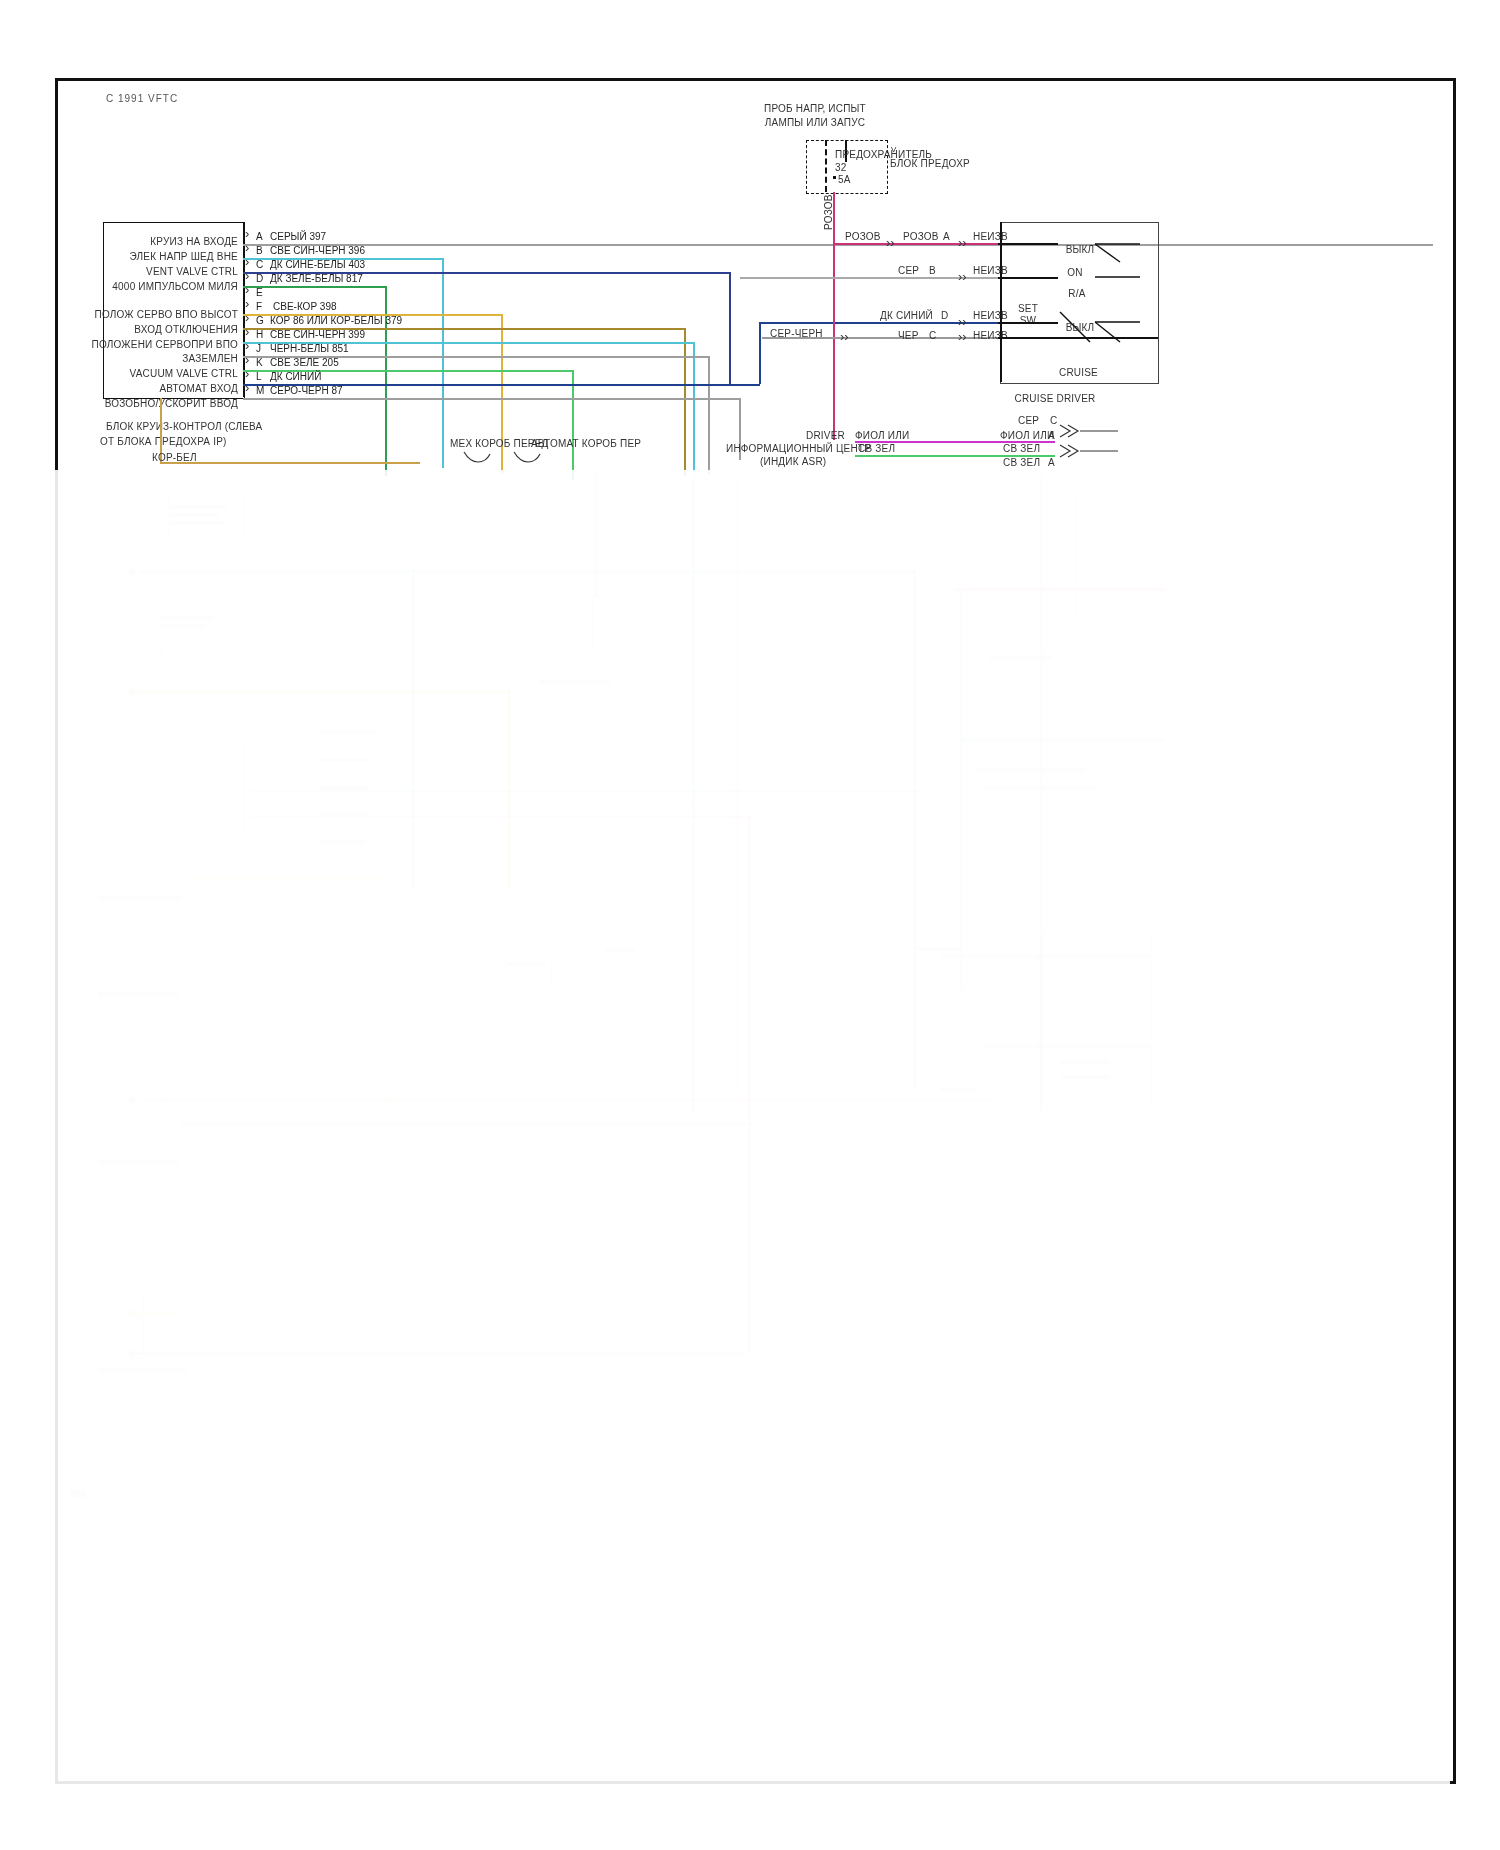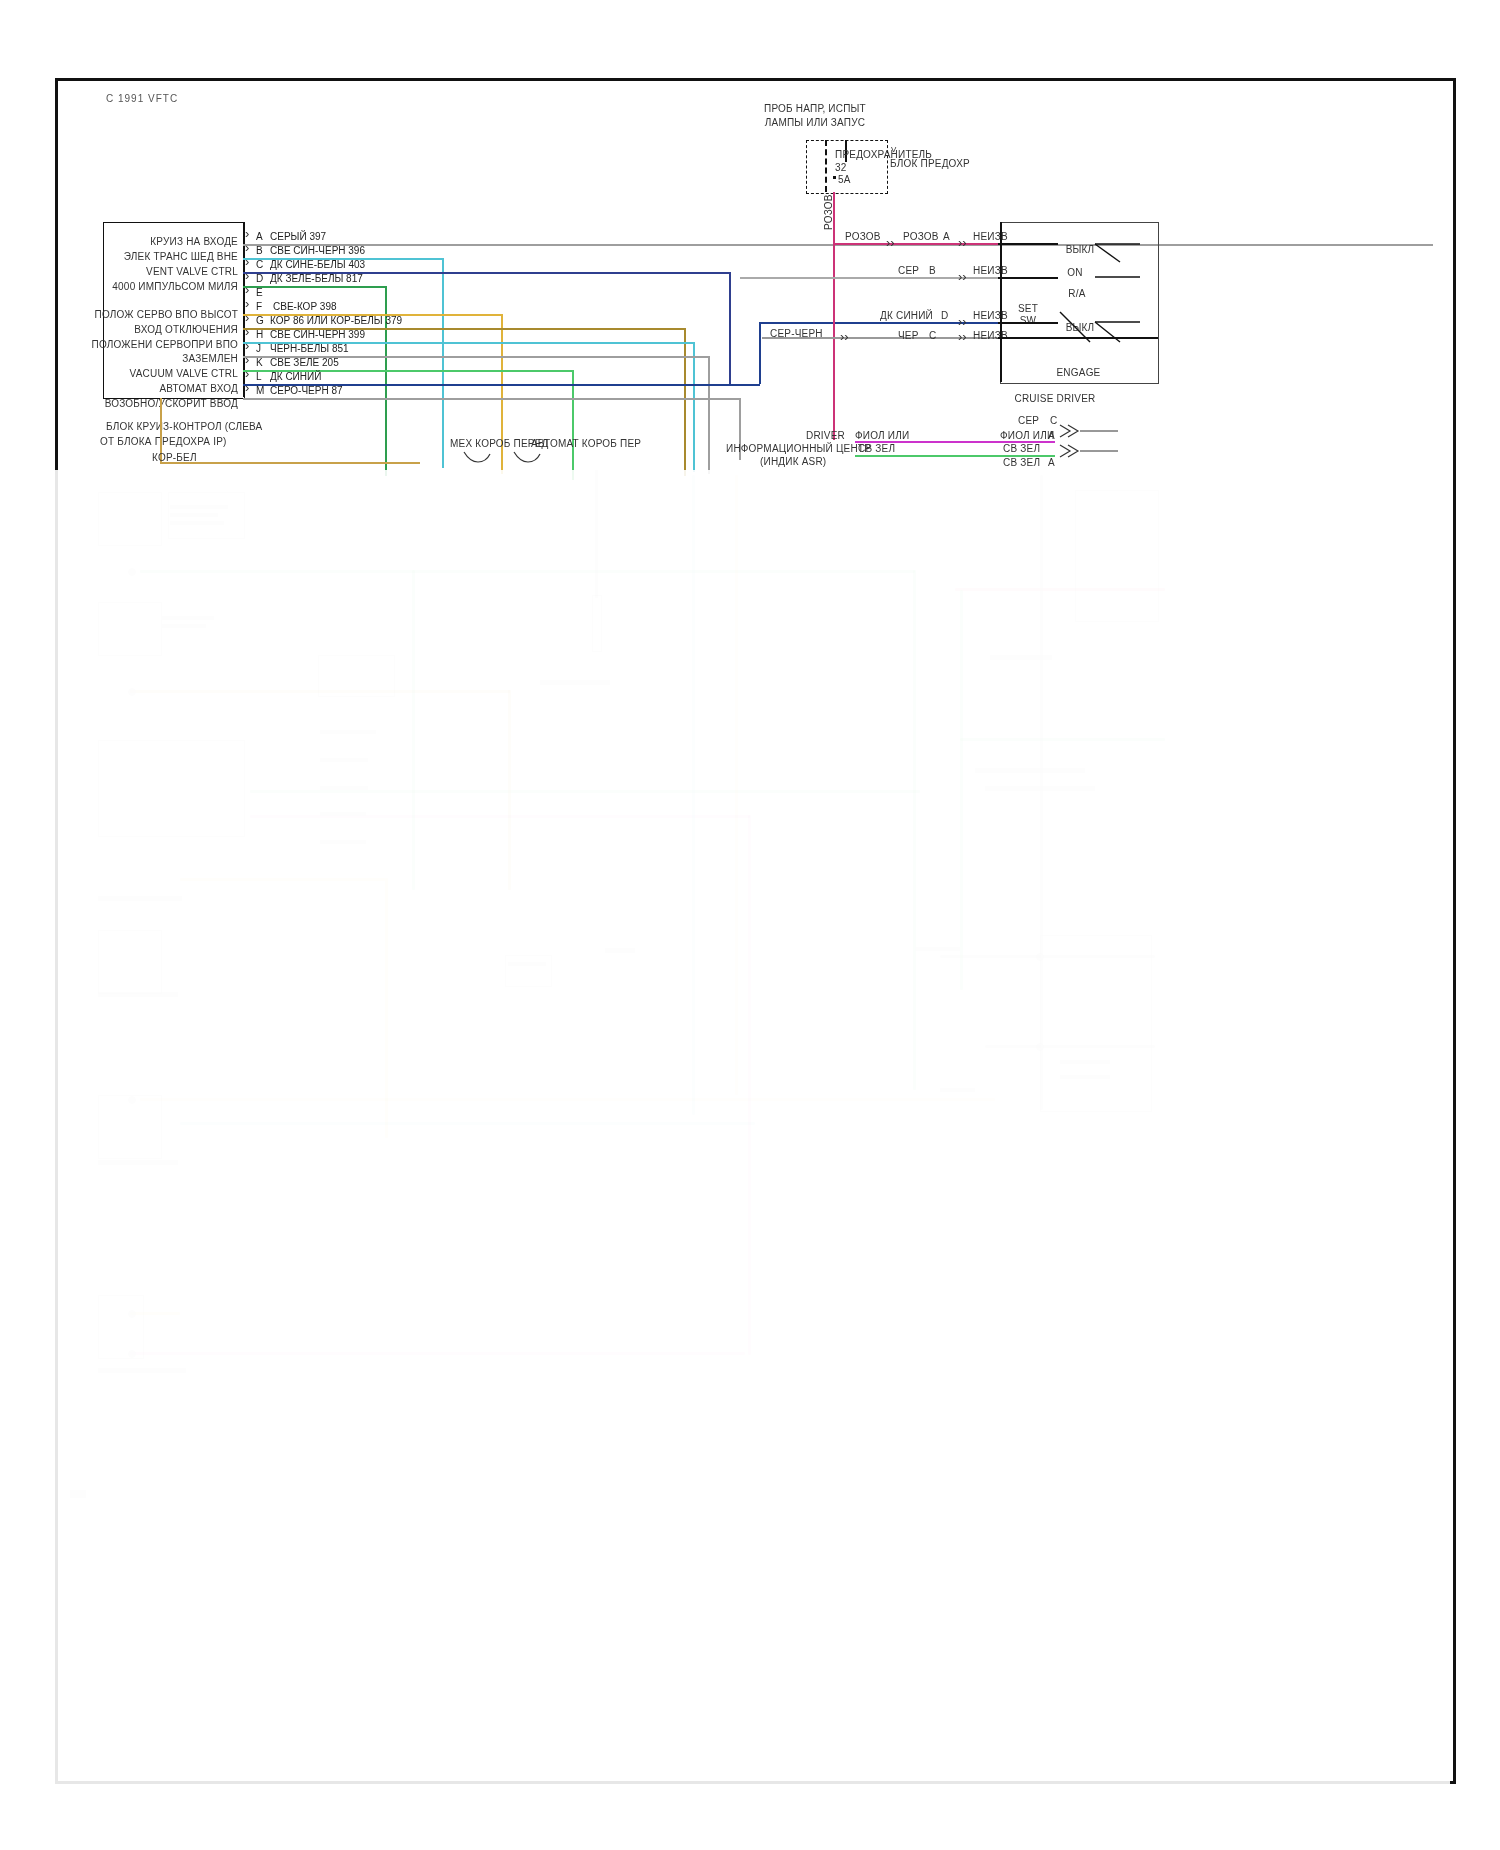--- a/index.html
+++ b/index.html
@@ -47,21 +47,21 @@
 
 <div id="page">
 
   <div class="sheet-border" style="left:55px;top:78px;width:1395px;height:1700px;border-width:3px;"></div>
 
   <div class="t" style="left:106px;top:93px;font-size:10px;color:#555;letter-spacing:1px;">C  1991 VFTC</div>
 
   <div class="box" style="left:103px;top:222px;width:140px;height:175px;"></div>
 
   <div class="t r" style="left:63px;top:236px;width:175px;">КРУИЗ НА ВХОДЕ</div>
-  <div class="t r" style="left:63px;top:251px;width:175px;">ЭЛЕК ТРАНС ШЕД ВНЕ</div>
+  <div class="t r" style="left:63px;top:251px;width:175px;">ЭЛЕК НАПР ШЕД ВНЕ</div>
   <div class="t r" style="left:63px;top:266px;width:175px;">VENT VALVE CTRL</div>
   <div class="t r" style="left:63px;top:281px;width:175px;">4000 ИМПУЛЬСОМ МИЛЯ</div>
   <div class="t r" style="left:63px;top:309px;width:175px;">ПОЛОЖ СЕРВО ВПО ВЫСОТ</div>
   <div class="t r" style="left:63px;top:324px;width:175px;">ВХОД ОТКЛЮЧЕНИЯ</div>
   <div class="t r" style="left:63px;top:339px;width:175px;">ПОЛОЖЕНИ СЕРВОПРИ ВПО</div>
   <div class="t r" style="left:63px;top:353px;width:175px;">ЗАЗЕМЛЕН</div>
   <div class="t r" style="left:63px;top:368px;width:175px;">VACUUM VALVE CTRL</div>
   <div class="t r" style="left:63px;top:383px;width:175px;">АВТОМАТ ВХОД</div>
   <div class="t r" style="left:63px;top:398px;width:175px;">ВОЗОБНО/УСКОРИТ ВВОД</div>
 
@@ -165,21 +165,21 @@
   <div class="t" style="left:835px;top:162px;">32</div>
   <div class="t" style="left:838px;top:174px;">5A</div>
   <div class="t" style="left:890px;top:158px;">БЛОК ПРЕДОХР</div>
   <div class="t" style="left:891px;top:144px;font-size:8px;">V</div>
 
   <div class="dash-v" style="left:825px;top:140px;height:52px;border-left-width:2px;"></div>
   <div class="t vert" style="left:823px;top:230px;">РОЗОВ</div>
   <div class="wv" style="left:833px;top:192px;width:2.4px;height:248px;background:#cc3377;"></div>
 
   <div class="box-thin" style="left:1000px;top:222px;width:157px;height:160px;border-color:#444;"></div>
-  <div class="t c" style="left:1000px;top:367px;width:157px;">ENGAGE</div>
+  <div class="t c" style="left:1000px;top:367px;width:157px;">CRUISE</div>
 
   <div class="t c" style="left:1055px;top:244px;width:50px;">ВЫКЛ</div>
   <div class="t c" style="left:1050px;top:267px;width:50px;">ON</div>
   <div class="t c" style="left:1052px;top:288px;width:50px;">R/A</div>
   <div class="t c" style="left:1055px;top:322px;width:50px;">ВЫКЛ</div>
 
   <div class="t c" style="left:1008px;top:303px;width:40px;">SET</div>
   <div class="t c" style="left:1008px;top:315px;width:40px;">SW</div>
 
   <svg width="160" height="160" style="position:absolute;left:1000px;top:222px;">

